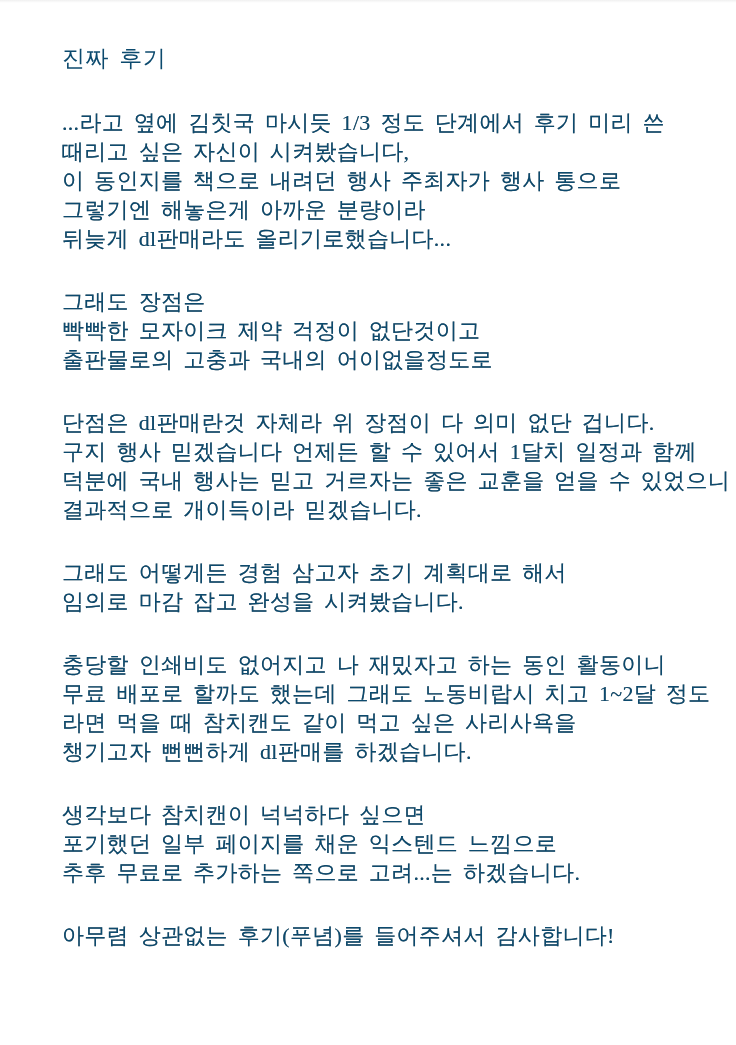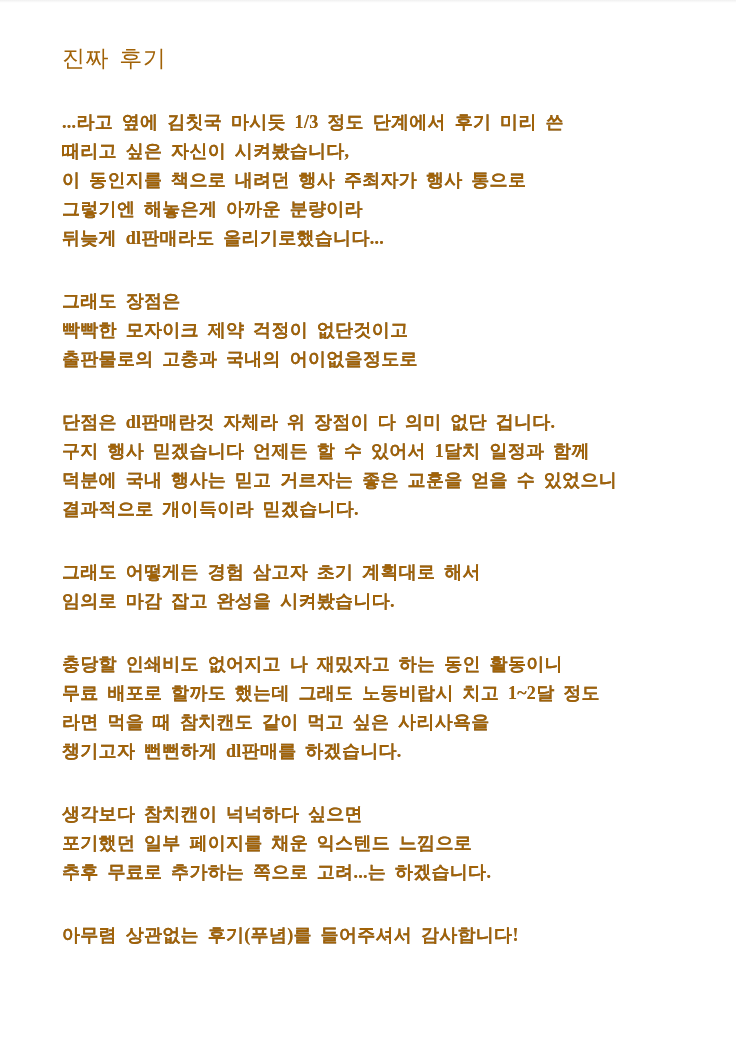--- a/index.html
+++ b/index.html
@@ -11,21 +11,21 @@
     height: 1045px;
     background: #ffffff;
     overflow: hidden;
   }
   .page {
     position: relative;
     width: 736px;
     height: 1045px;
     background: #ffffff;
     font-family: "Liberation Serif", "DejaVu Serif", serif;
-    color: #a16207;
+    color: #0c4a6e;
     box-sizing: border-box;
     padding: 44px 36px 0 62px;
   }
   .page-edge {
     position: absolute;
     top: 0;
     left: 0;
     width: 100%;
     height: 3px;
     background: linear-gradient(to bottom, rgba(0,0,0,0.06), rgba(0,0,0,0));
@@ -35,28 +35,27 @@
     line-height: 29px;
     margin: 0 0 35px 0;
     word-spacing: 4px;
     letter-spacing: 0.5px;
     white-space: nowrap;
   }
   .para {
     margin: 0 0 34px 0;
   }
   .line {
-    font-size: 18px;
+    font-size: 22px;
     line-height: 29px;
     word-spacing: 4px;
     letter-spacing: 0.3px;
     white-space: nowrap;
     
     text-shadow: 0 0 0.4px rgba(30,30,30,0.55);
-    font-weight: bold;
   }
 </style>
 </head>
 <body>
 
 <div class="page">
   <div class="page-edge"></div>
 
   <div class="title">진짜 후기</div>
 

